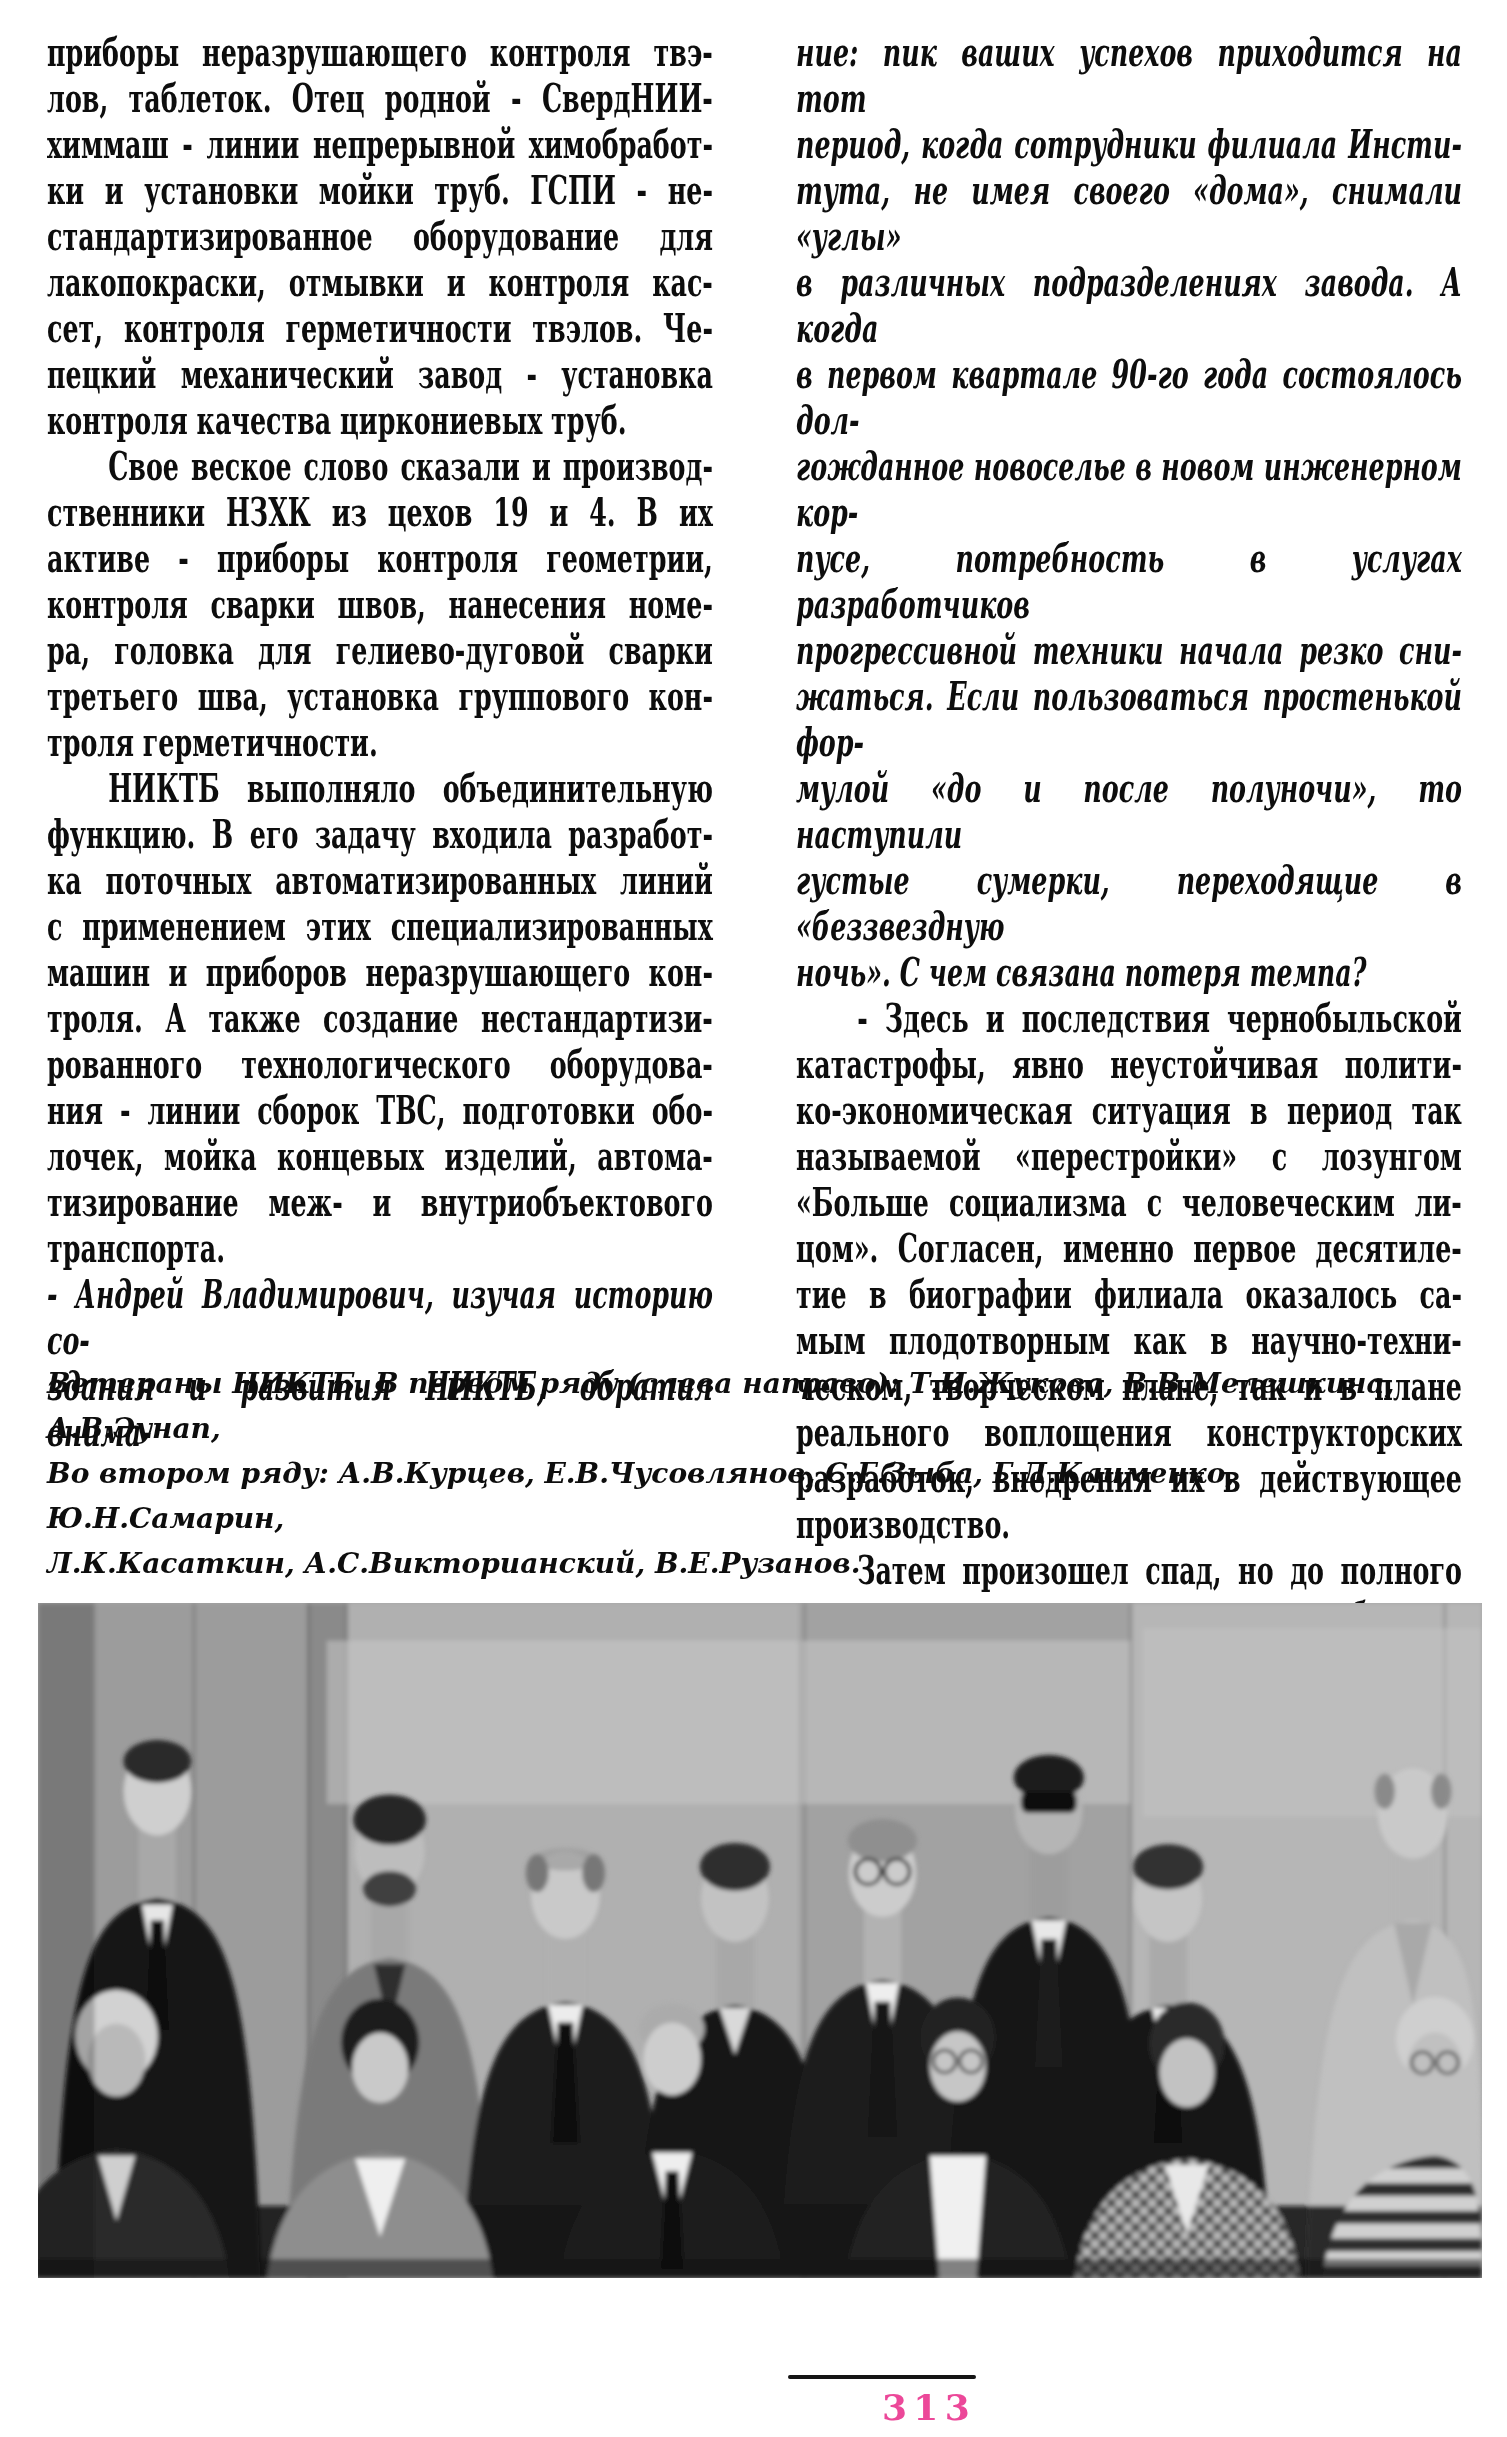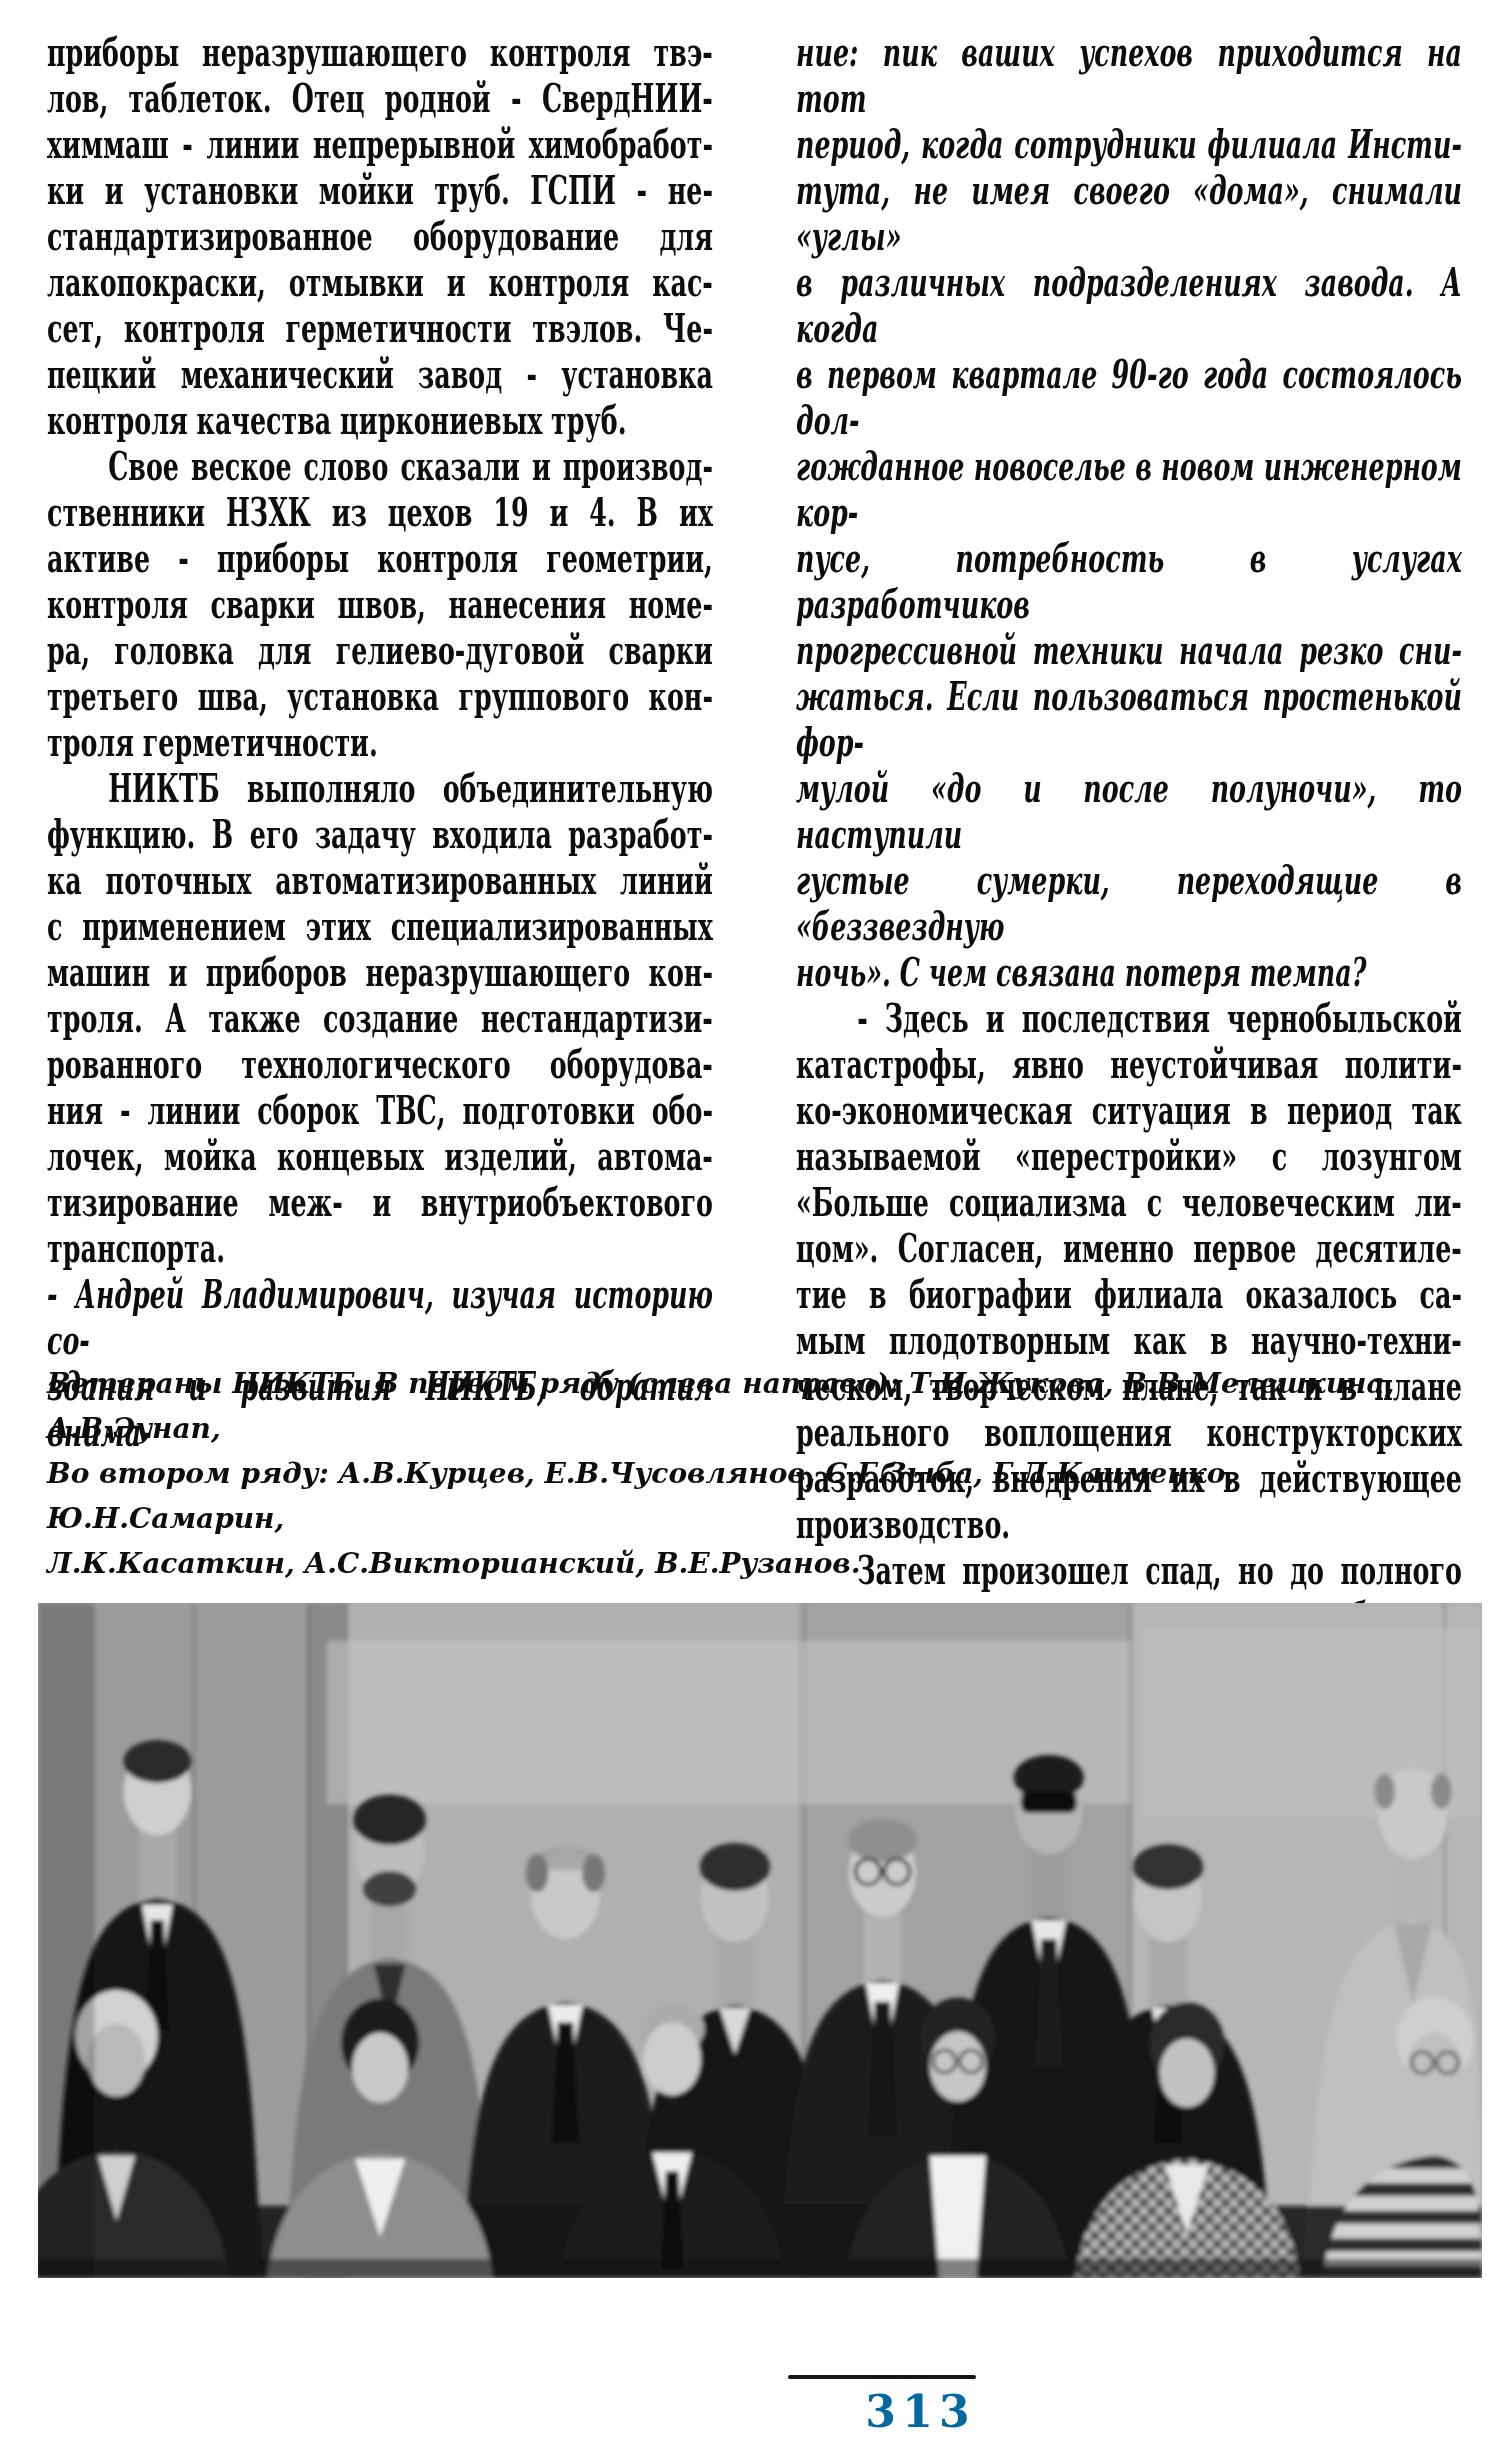--- a/index.html
+++ b/index.html
@@ -54,24 +54,24 @@
     left:788px; top:2375px;
     width:188px; height:4.4px;
     background:#151515;
     border-radius:1.9px;
   }
   .pagenum{
     position:absolute;
     left:788px; top:2386px;
     width:188px;
     text-align:right;
-    font-size:44px;
+    font-size:36px;
     font-weight:700;
     letter-spacing:6.3px;
-    color:#0369a1;
+    color:#ec4899;
   }
 </style>
 </head>
 <body>
 
 <div class="page">
 
   <div class="col col-left">
       <div class="line">приборы неразрушающего контроля твэ-</div>
       <div class="line">лов, таблеток. Отец родной - СвердНИИ-</div>

